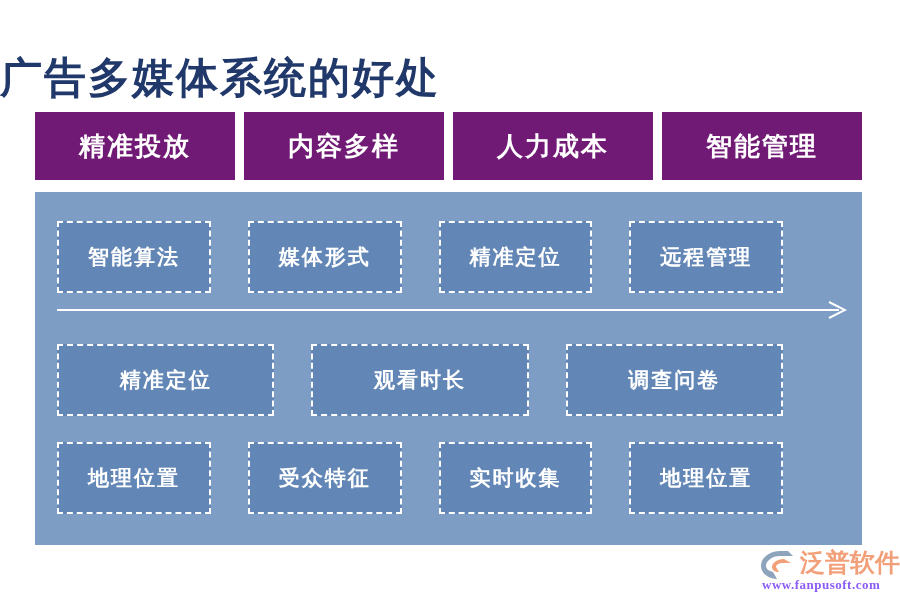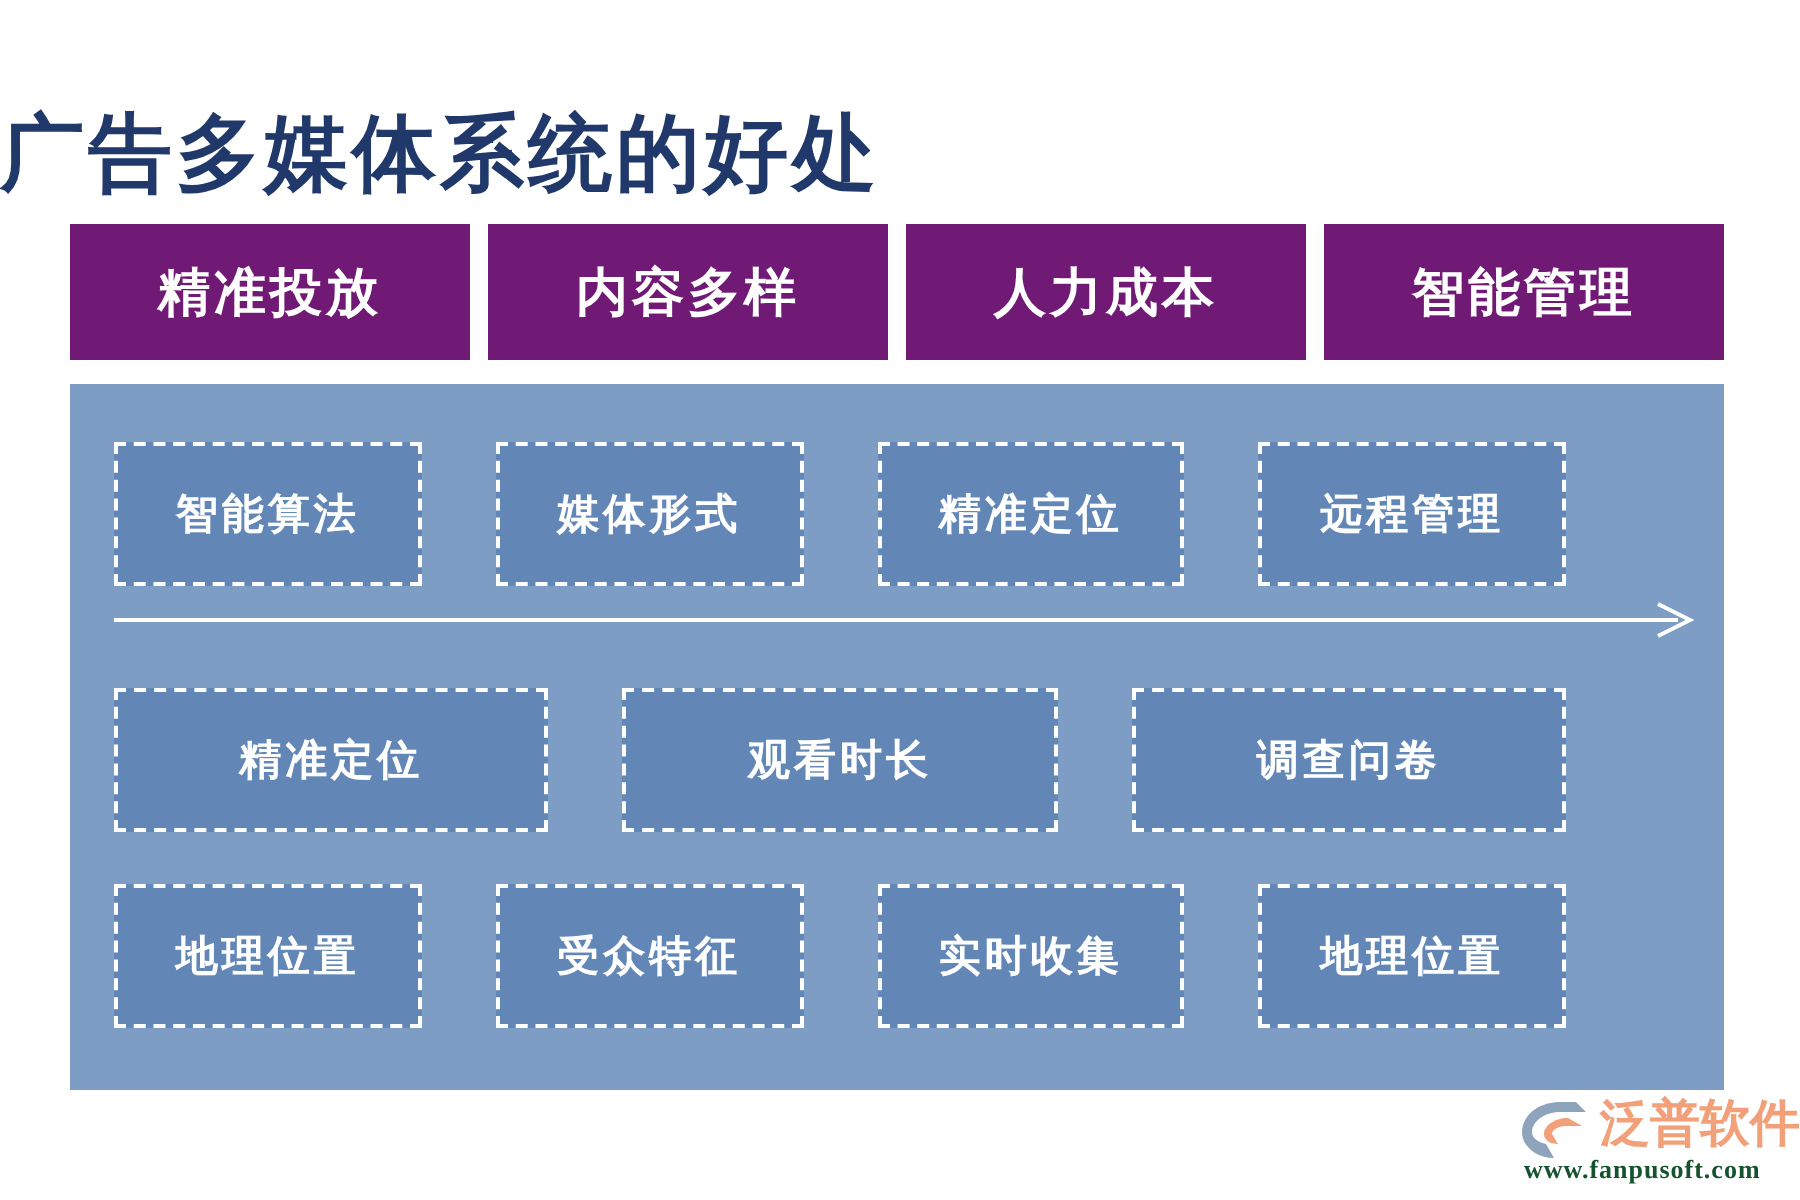--- a/index.html
+++ b/index.html
@@ -141,21 +141,21 @@
     font-family: "Liberation Serif", "DejaVu Serif", serif;
     white-space: nowrap;
   }
   #logo-url {
     position: absolute;
     left: 2px;
     top: 29px;
     font-size: 13px;
     line-height: 15px;
     font-weight: 700;
-    color: #14532d;
+    color: #8b5cf6;
     letter-spacing: 0.5px;
     font-family: "Liberation Serif", "DejaVu Serif", serif;
     white-space: nowrap;
   }
 </style>
 </head>
 <body>
 
 <div id="slide">
 

